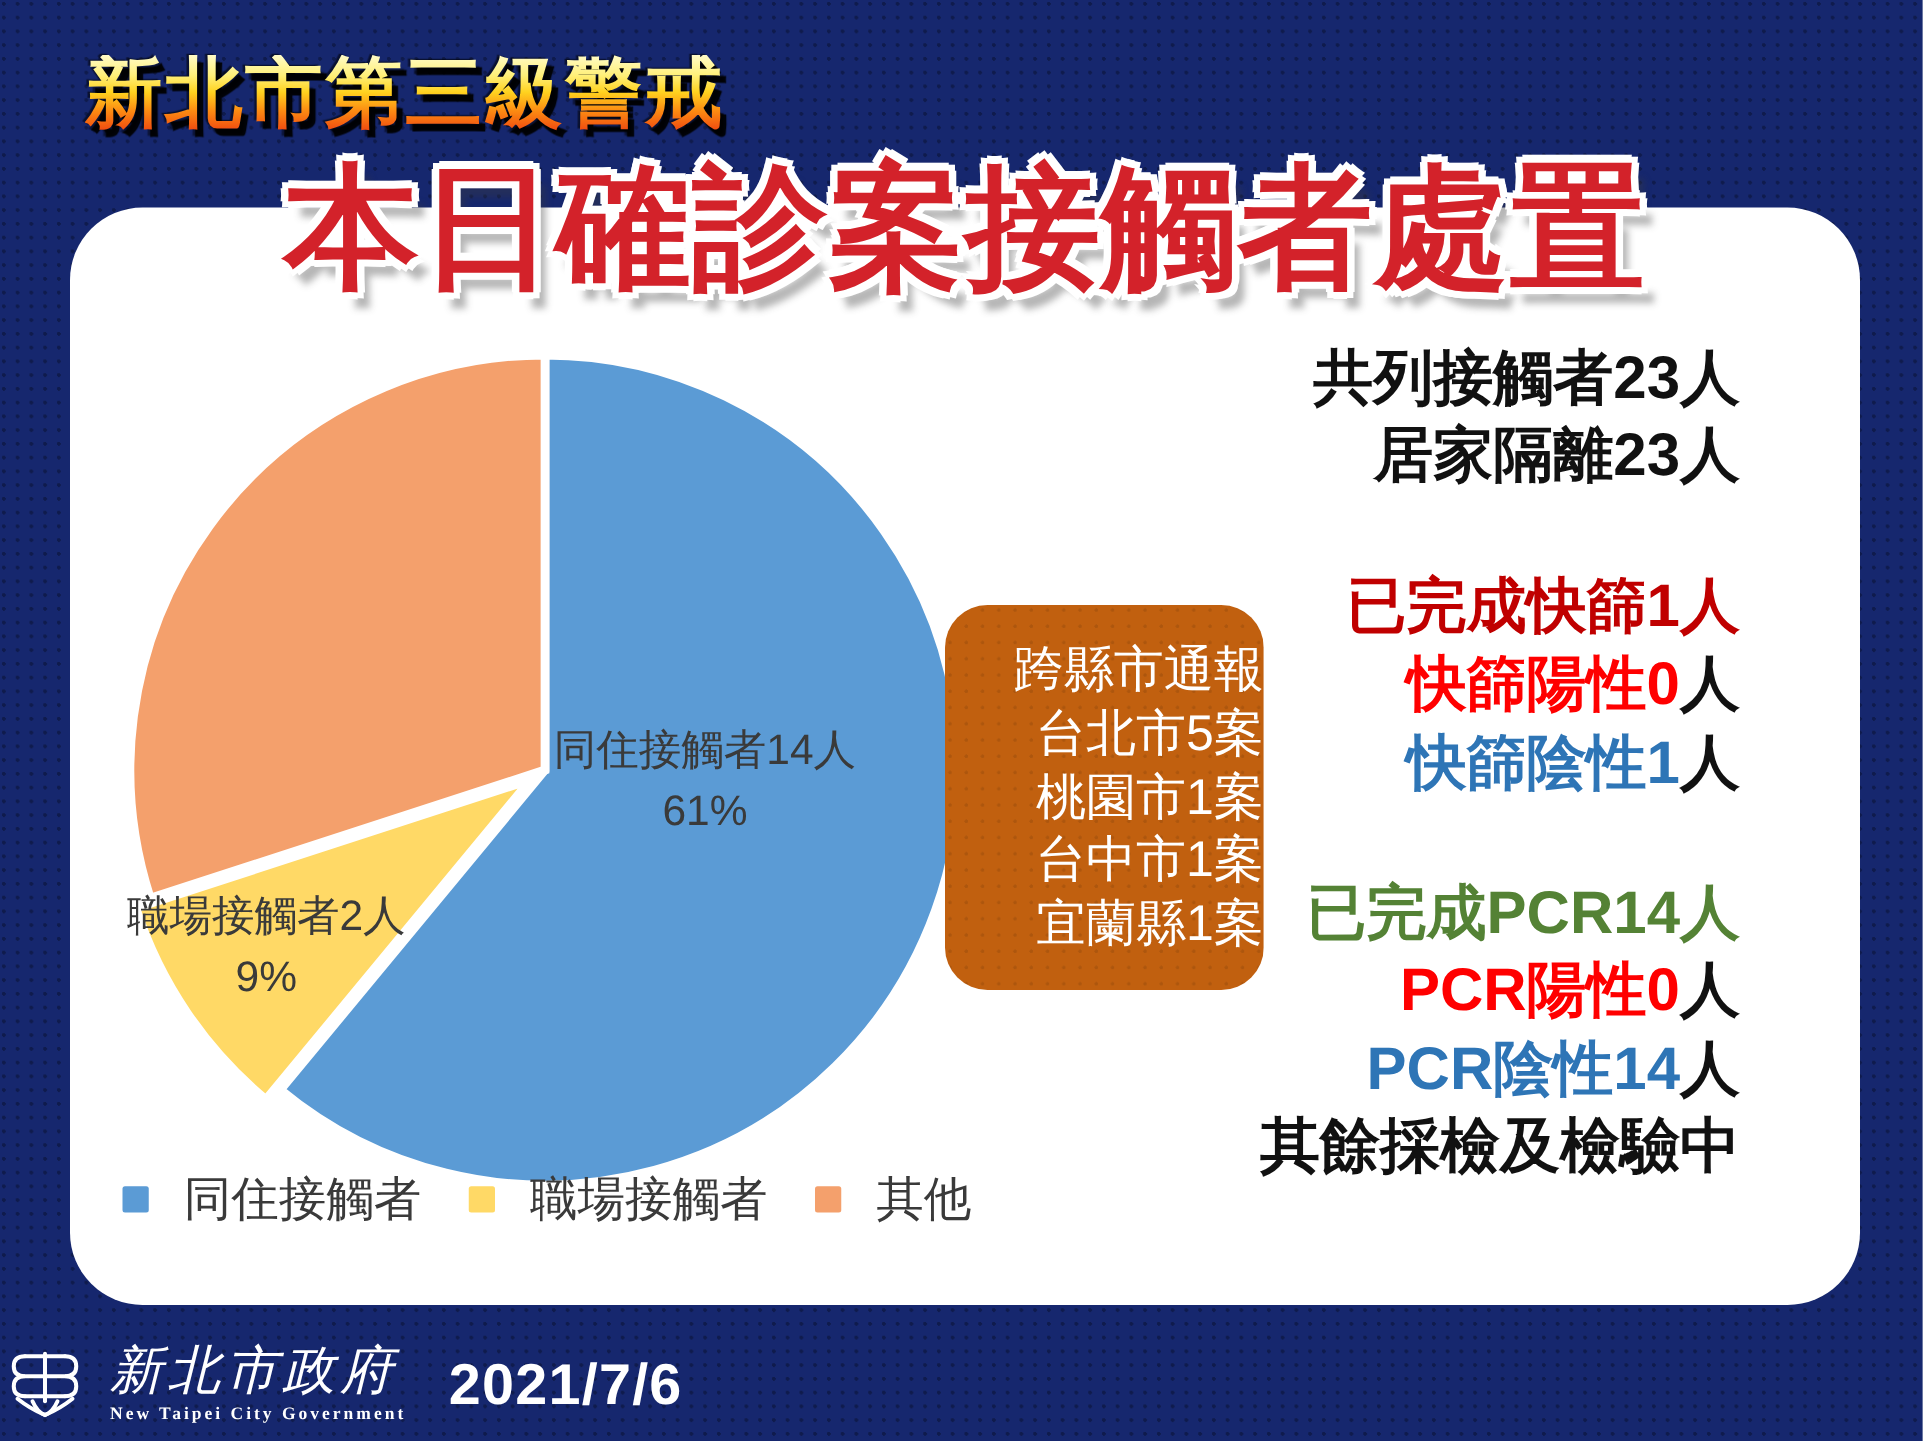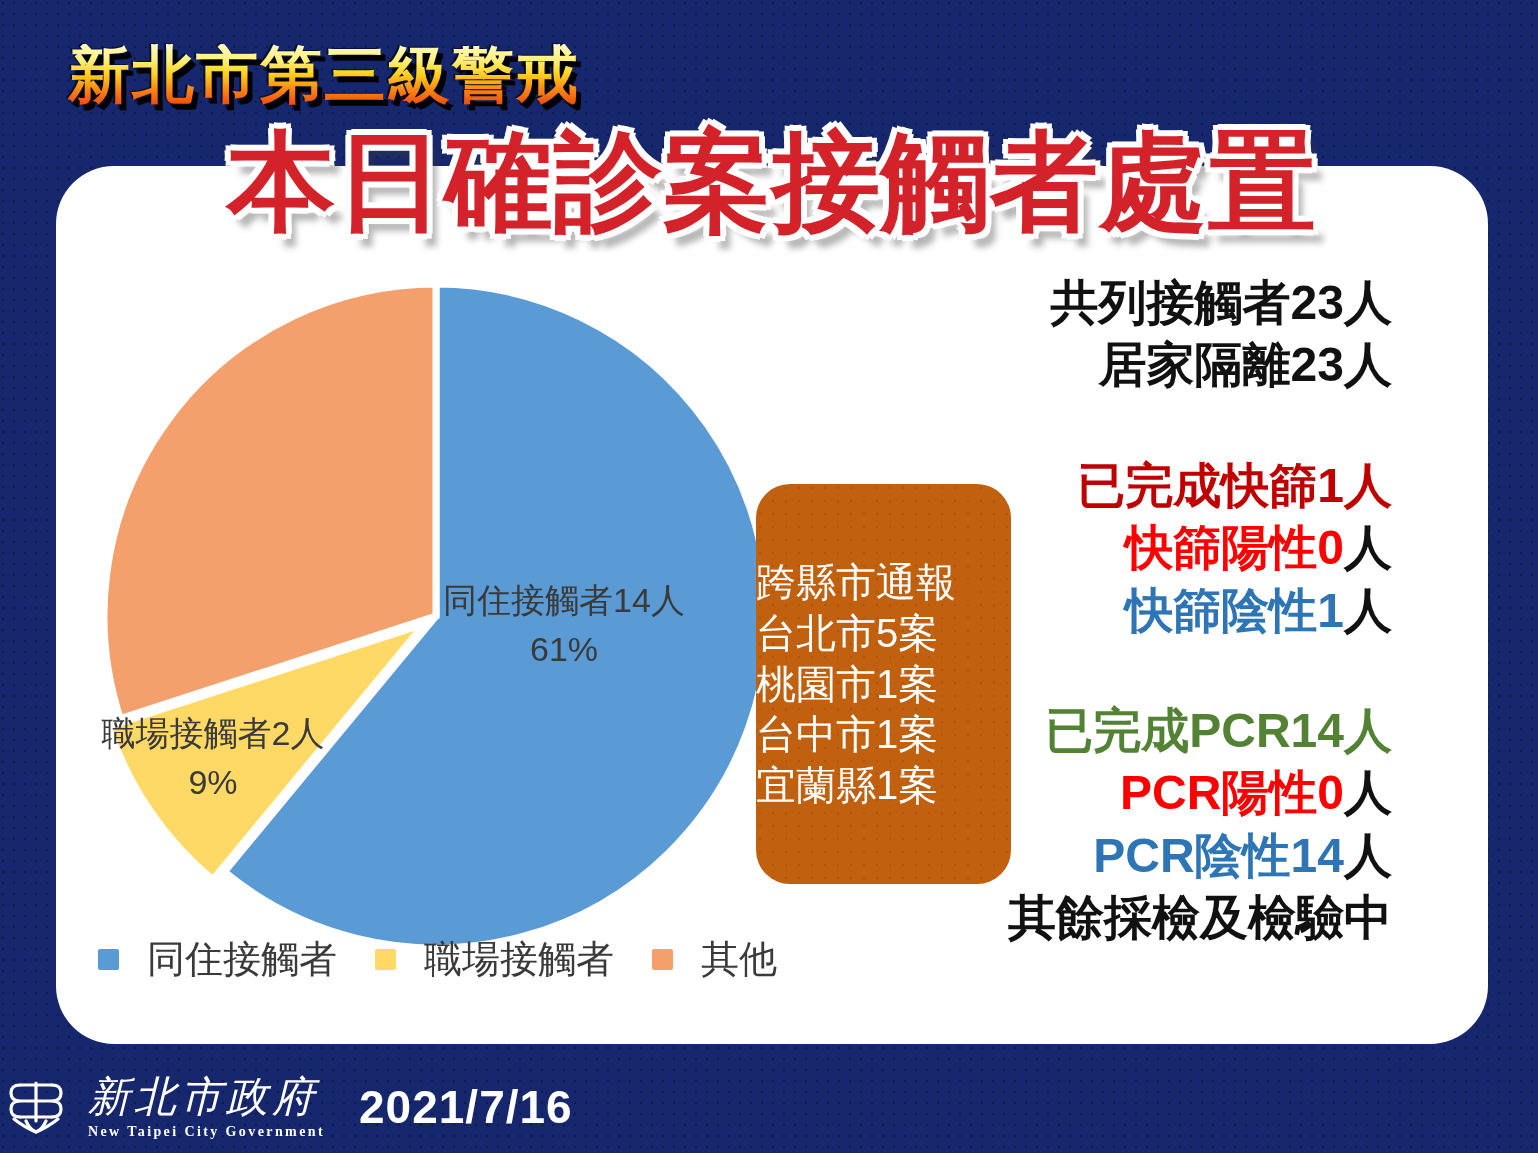--- a/index.html
+++ b/index.html
@@ -125,29 +125,29 @@
     color: #3A3A3A;
     white-space: nowrap;
   }
 
   
   #crosscounty-box {
     position: absolute;
     left: 700px;
     top: 318px;
     width: 255px;
-    height: 400px;
+    height: 308px;
     background-color: #C1600F;
     background-image:
       radial-gradient(circle at 4px 4px, rgba(0,0,0,0.10) 1.3px, transparent 1.5px);
     background-size: 13px 13px;
     border-radius: 34px;
     display: flex;
     flex-direction: column;
-    align-items: flex-start;
+    align-items: flex-end;
     justify-content: center;
     padding: 6px 0;
   }
   .cc-line {
     color: #ffffff;
     font-size: 40px;
     font-weight: 500;
     line-height: 1.27;
     white-space: nowrap;
   }
@@ -294,16 +294,16 @@
           <path d="M36 12 V50"></path>
           <path d="M26 50 q4 9 10 11 q6 -2 10 -11"></path>
           <path d="M14 48 q10 8 22 13 q12 -5 22 -13"></path>
         </g>
       </svg>
       <div id="gov-names">
         <span id="gov-name-zh">新北市政府</span>
         <span id="gov-name-en">New Taipei City Government</span>
       </div>
     </div>
-    <div id="date-text">2021/7/16</div>
+    <div id="date-text">2021/7/6</div>
   </div>
 
 </div>
 
 </body></html>

